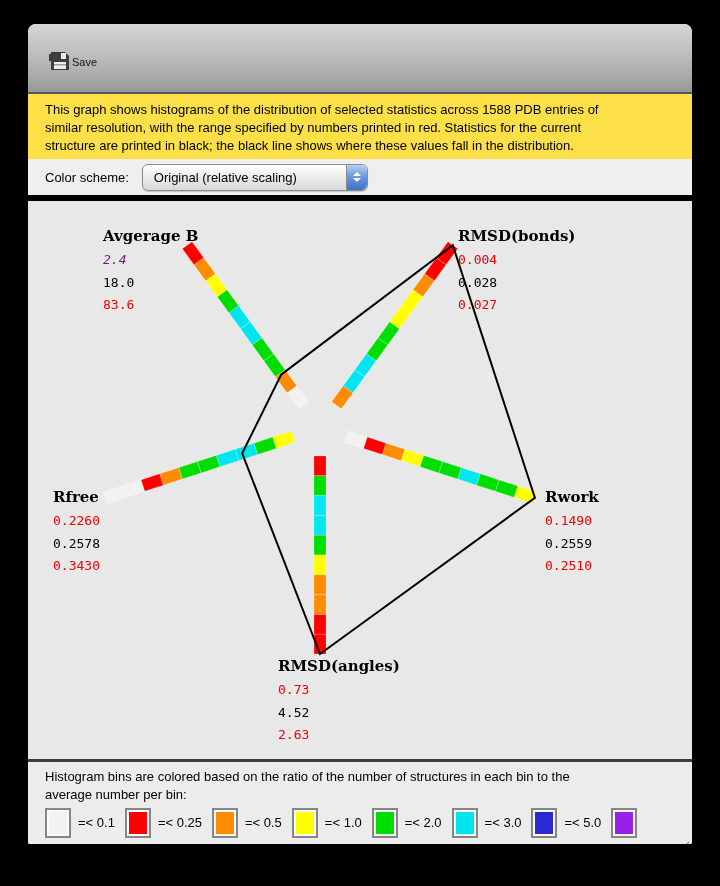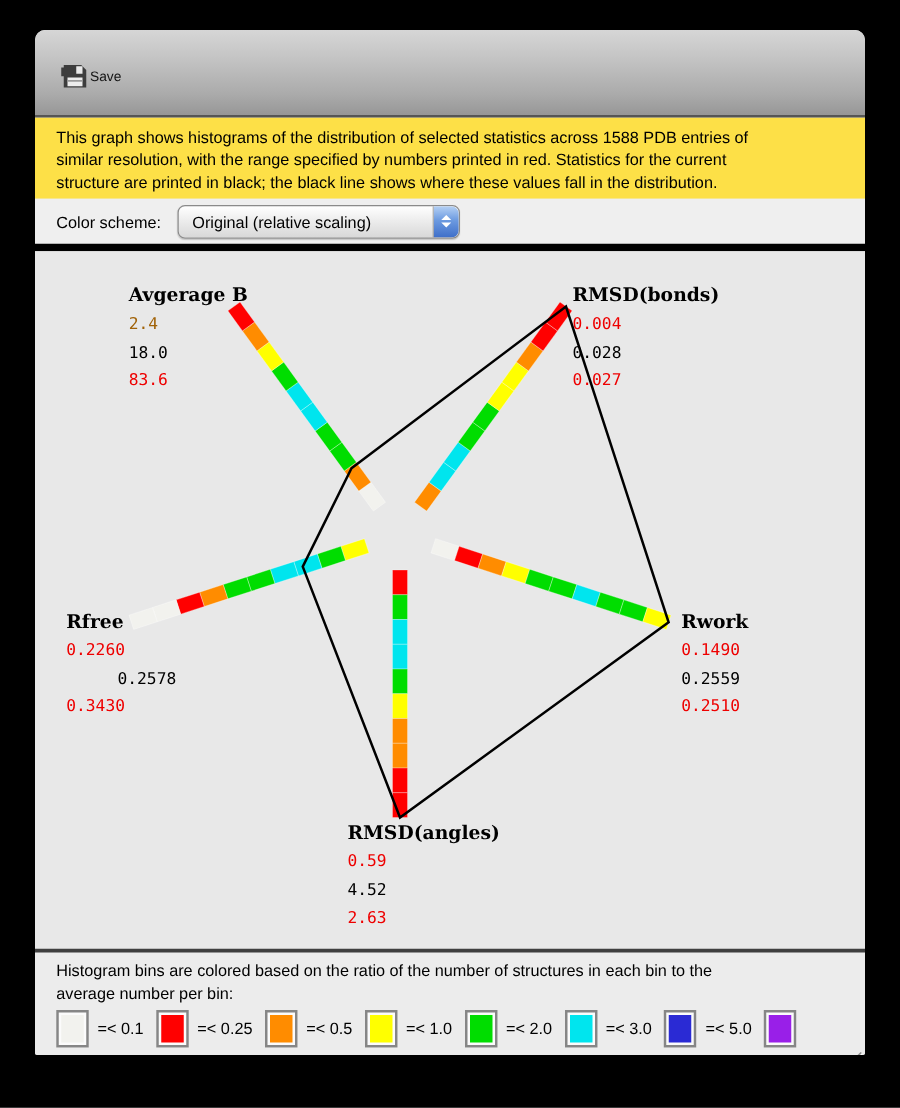--- a/index.html
+++ b/index.html
@@ -153,46 +153,46 @@
           <rect x="438.80" y="221.00" width="19.80" height="12" fill="#ff8c00" stroke="rgba(255,255,255,0.32)" stroke-width="0.7"></rect>
           <rect x="458.60" y="221.00" width="19.80" height="12" fill="#ff0000" stroke="rgba(255,255,255,0.32)" stroke-width="0.7"></rect>
           <rect x="478.40" y="221.00" width="19.80" height="12" fill="#f2f2ee" stroke="rgba(255,255,255,0.32)" stroke-width="0.7"></rect>
           <rect x="498.20" y="221.00" width="19.80" height="12" fill="#f2f2ee" stroke="rgba(255,255,255,0.32)" stroke-width="0.7"></rect>
         </g>
         <polygon points="253.2,173.6 424.8,44.2 506.9,296.8 292.0,453.0 214.2,252.3" fill="none" stroke="#000000" stroke-width="2"></polygon>
       </svg>
     <div id="axis-labels">
         <div class="axis-block" style="left: 75px; top: 26px;">
           <div class="axis-title">Avgerage B</div>
-          <div class="axis-num" style="color: #a16207;">2.4</div>
+          <div class="axis-num" style="color: #701a75; font-style: italic;">2.4</div>
           <div class="axis-num" style="color: rgb(0, 0, 0);">18.0</div>
           <div class="axis-num" style="color: rgb(238, 0, 0);">83.6</div>
         </div>
         <div class="axis-block" style="left: 430px; top: 26px;">
           <div class="axis-title">RMSD(bonds)</div>
           <div class="axis-num" style="color: rgb(238, 0, 0);">0.004</div>
           <div class="axis-num" style="color: rgb(0, 0, 0);">0.028</div>
           <div class="axis-num" style="color: rgb(238, 0, 0);">0.027</div>
         </div>
         <div class="axis-block" style="left: 517px; top: 287px;">
           <div class="axis-title">Rwork</div>
           <div class="axis-num" style="color: rgb(238, 0, 0);">0.1490</div>
           <div class="axis-num" style="color: rgb(0, 0, 0);">0.2559</div>
           <div class="axis-num" style="color: rgb(238, 0, 0);">0.2510</div>
         </div>
         <div class="axis-block" style="left: 250px; top: 456px;">
           <div class="axis-title">RMSD(angles)</div>
-          <div class="axis-num" style="color: rgb(238, 0, 0);">0.59</div>
+          <div class="axis-num" style="color: rgb(238, 0, 0);">0.73</div>
           <div class="axis-num" style="color: rgb(0, 0, 0);">4.52</div>
           <div class="axis-num" style="color: rgb(238, 0, 0);">2.63</div>
         </div>
         <div class="axis-block" style="left: 25px; top: 287px;">
           <div class="axis-title">Rfree</div>
           <div class="axis-num" style="color: rgb(238, 0, 0);">0.2260</div>
-          <div class="axis-num" style="color: rgb(0, 0, 0); margin-left: 41px;">0.2578</div>
+          <div class="axis-num" style="color: rgb(0, 0, 0);">0.2578</div>
           <div class="axis-num" style="color: rgb(238, 0, 0);">0.3430</div>
         </div>
       </div>
   </div>
 
   <div class="footer">
     <div>Histogram bins are colored based on the ratio of the number of structures in each bin to the</div>
     <div>average number per bin:</div>
     <div class="legend-row" id="legend-row">
         <span class="swatch">

